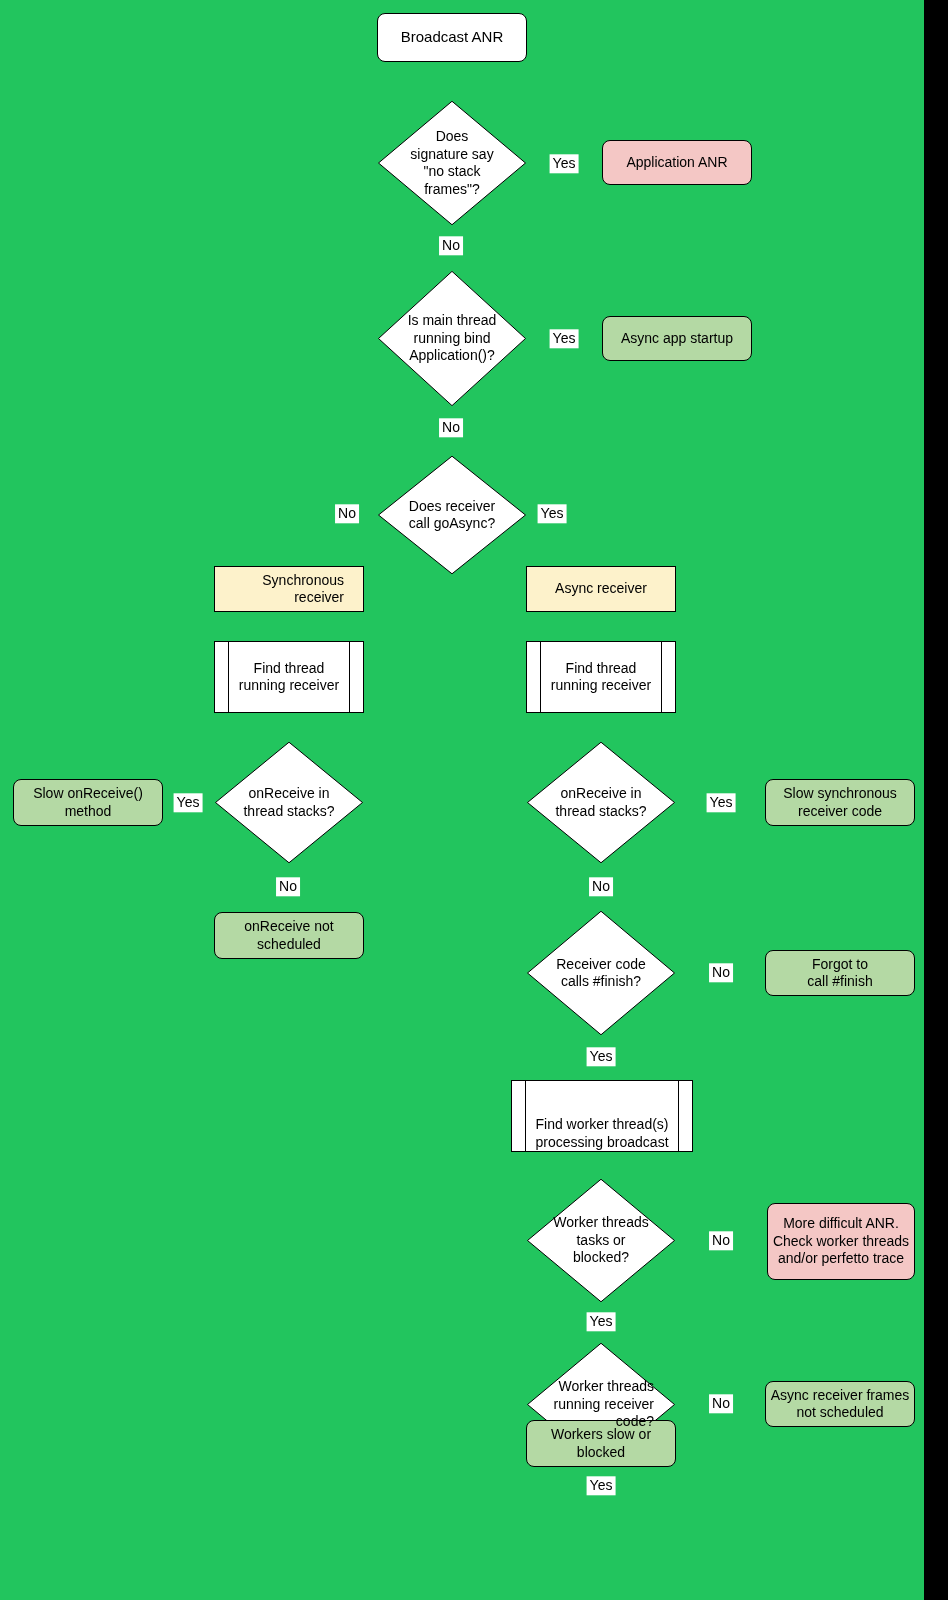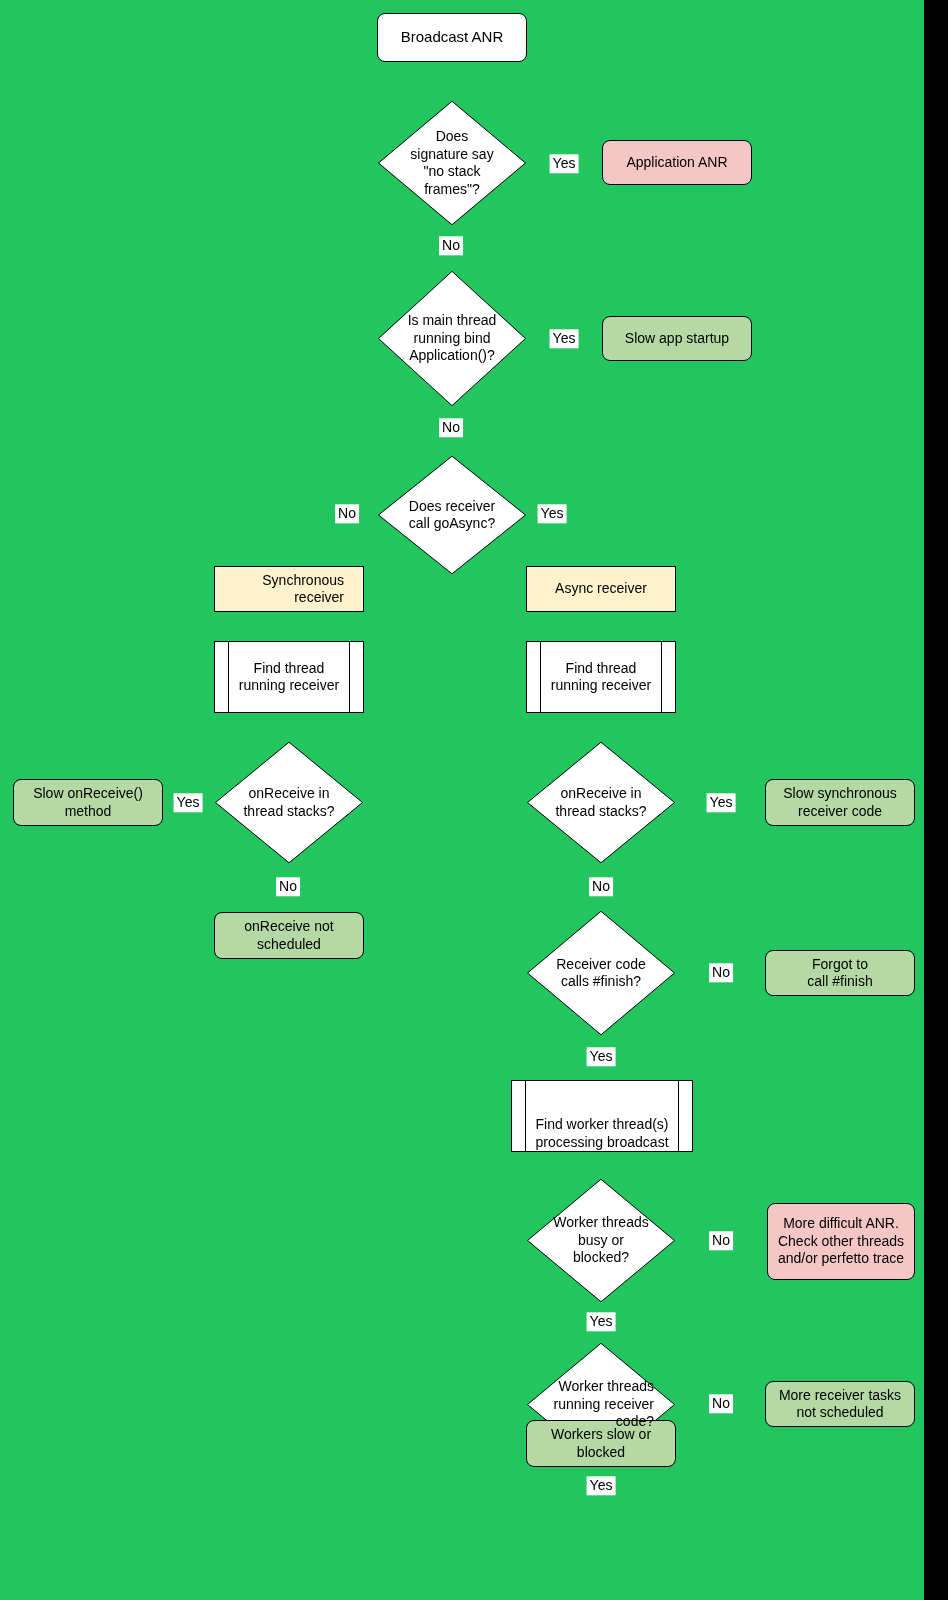--- a/index.html
+++ b/index.html
@@ -62,21 +62,21 @@
   <span class="edge-label" style="left:451px; top:246px;">No</span>
 
   <div class="node diamond" style="left:377px; top:270px; width:150px; height:137px;">
     <svg class="shape" viewBox="0 0 100 100" preserveAspectRatio="none">
         <polygon points="50,1 99,50 50,99 1,50"></polygon>
       </svg>
     <span class="node-text" style="width:128px;">Is main thread running bind Application()?</span>
   </div>
   <span class="edge-label" style="left:564px; top:339px;">Yes</span>
   <div class="node rounded green" style="left:602px; top:316px; width:150px; height:45px;">
-    <span class="node-text" style="width:140px;">Slow app startup</span>
+    <span class="node-text" style="width:140px;">Async app startup</span>
   </div>
   <span class="edge-label" style="left:451px; top:428px;">No</span>
 
   <div class="node diamond" style="left:377px; top:455px; width:150px; height:120px;">
     <svg class="shape" viewBox="0 0 100 100" preserveAspectRatio="none">
         <polygon points="50,1 99,50 50,99 1,50"></polygon>
       </svg>
     <span class="node-text" style="width:110px;">Does receiver call goAsync?</span>
   </div>
   <span class="edge-label" style="left:347px; top:514px;">No</span>
@@ -136,37 +136,37 @@
   <span class="edge-label" style="left:601px; top:1057px;">Yes</span>
 
   <div class="node subroutine" style="left:511px; top:1080px; width:182px; height:72px;align-items:flex-end;">
     <span class="node-text" style="width:150px;">Find worker thread(s) processing broadcast</span>
   </div>
 
   <div class="node diamond" style="left:526px; top:1178px; width:150px; height:125px;">
     <svg class="shape" viewBox="0 0 100 100" preserveAspectRatio="none">
         <polygon points="50,1 99,50 50,99 1,50"></polygon>
       </svg>
-    <span class="node-text" style="width:96px;">Worker threads busy or blocked?</span>
+    <span class="node-text" style="width:96px;">Worker threads tasks or blocked?</span>
   </div>
   <span class="edge-label" style="left:721px; top:1241px;">No</span>
   <div class="node rounded pink" style="left:767px; top:1203px; width:148px; height:77px;">
-    <span class="node-text" style="width:140px;">More difficult ANR. Check other threads and/or perfetto trace</span>
+    <span class="node-text" style="width:140px;">More difficult ANR. Check worker threads and/or perfetto trace</span>
   </div>
   <span class="edge-label" style="left:601px; top:1322px;">Yes</span>
 
   <div class="node diamond" style="left:526px; top:1342px; width:150px; height:125px;text-align:right;">
     <svg class="shape" viewBox="0 0 100 100" preserveAspectRatio="none">
         <polygon points="50,1 99,50 50,99 1,50"></polygon>
       </svg>
     <span class="node-text" style="width:106px;">Worker threads running receiver code?</span>
   </div>
   <span class="edge-label" style="left:721px; top:1404px;">No</span>
   <div class="node rounded green" style="left:765px; top:1381px; width:150px; height:46px;">
-    <span class="node-text" style="width:142px;">More receiver tasks not scheduled</span>
+    <span class="node-text" style="width:142px;">Async receiver frames not scheduled</span>
   </div>
   <span class="edge-label" style="left:601px; top:1486px;">Yes</span>
 
   <div class="node rounded green" style="left:526px; top:1420px; width:150px; height:47px;">
     <span class="node-text" style="width:118px;">Workers slow or blocked</span>
   </div>
 
 </div>
 
 </body></html>

